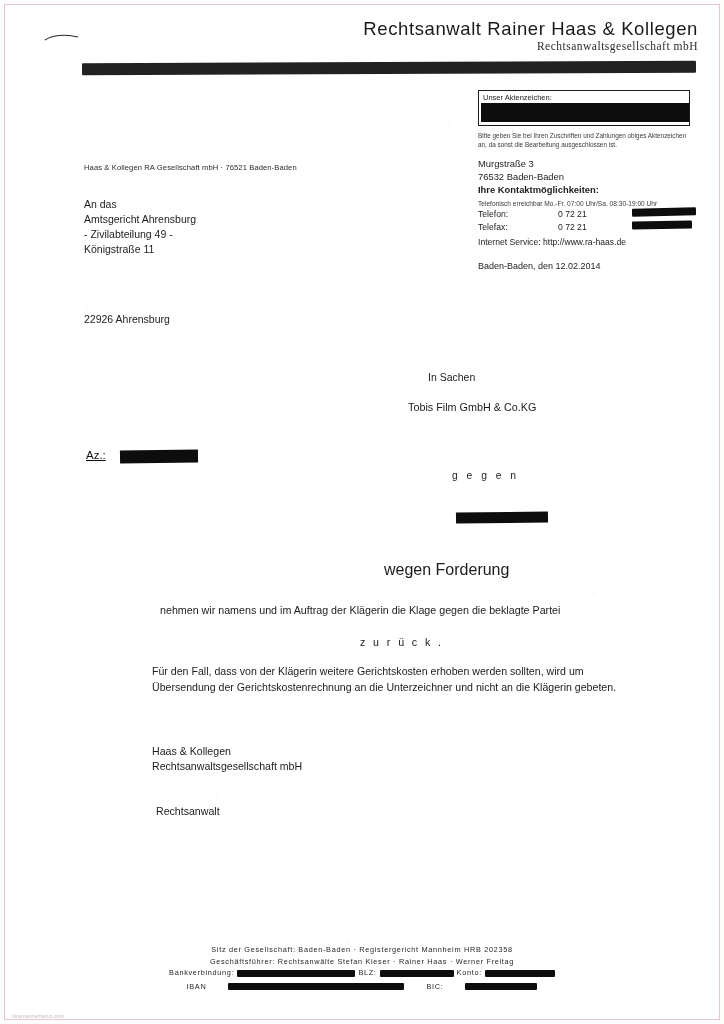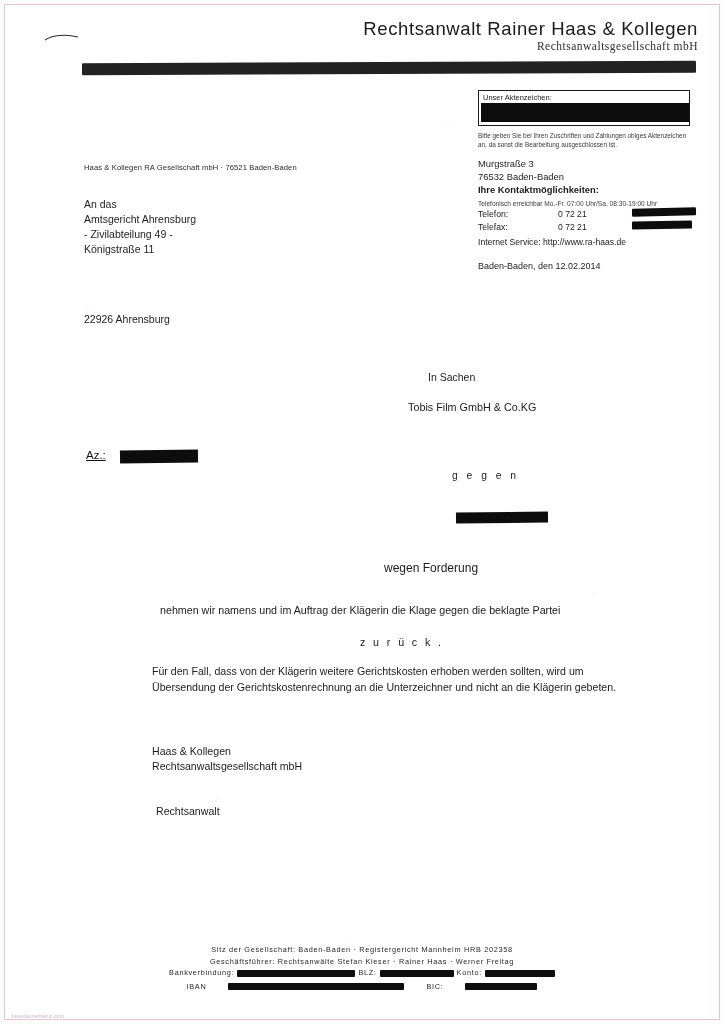--- a/index.html
+++ b/index.html
@@ -222,21 +222,21 @@
     top: 512px;
     width: 92px;
     height: 11px;
     background: #0d0d0d;
     transform: rotate(-0.6deg);
   }
   .wegen {
     position: absolute;
     left: 384px;
     top: 561px;
-    font-size: 12px;
+    font-size: 16px;
     color: #1c1c1c;
   }
 
   .az-label {
     position: absolute;
     left: 86px;
     top: 449px;
     font-size: 11.5px;
     color: #111;
     text-decoration: underline;

